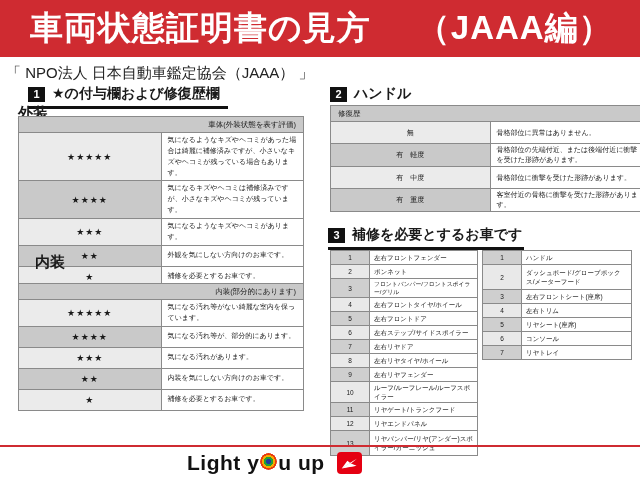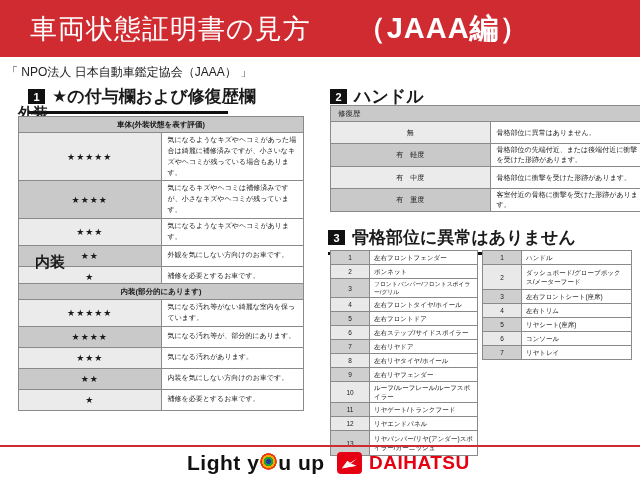--- a/index.html
+++ b/index.html
@@ -2,46 +2,46 @@
 <html><head>
 <meta charset="utf-8">
 <style>
   html,body{margin:0;padding:0;background:#ffffff;}
   body{font-family:"Liberation Sans","DejaVu Sans",sans-serif;color:#1a1a1a;}
   #stage{position:relative;width:640px;height:480px;background:#ffffff;overflow:hidden;}
 
   
   #hdr{position:absolute;left:0;top:0;width:640px;height:57px;background:#cf2b31;
        display:flex;align-items:center;}
-  #hdr .t1{color:#fff;font-weight:normal;font-size:27px;margin-left:30px;letter-spacing:1px;}
-  #hdr .t2{color:#fff;font-weight:bold;font-size:29px;margin-left:46px;letter-spacing:1px;}
-
-  #subtitle{position:absolute;left:6px;top:64px;font-size:12px;color:#222;}
+  #hdr .t1{color:#fff;font-weight:bold;font-size:33px;margin-left:30px;letter-spacing:1px;}
+  #hdr .t2{color:#fff;font-weight:bold;font-size:33px;margin-left:46px;letter-spacing:1px;}
+
+  #subtitle{position:absolute;left:6px;top:64px;font-size:15px;color:#222;}
 
   
   .sec{position:absolute;display:flex;align-items:center;gap:7px;
        border-bottom:3px solid #111;padding-bottom:3px;}
   .sec .num{min-width:17px;height:15px;background:#111;color:#fff;font-weight:bold;
        font-size:11px;display:flex;align-items:center;justify-content:center;}
-  .sec .t{font-weight:bold;font-size:17px;white-space:nowrap;}
+  .sec .t{font-weight:bold;font-size:14px;white-space:nowrap;}
   #sec1{left:28px;top:85px;width:200px;}
   #sec2{left:330px;top:85px;width:200px;}
   #sec3{left:328px;top:226px;width:196px;}
 
   .mini-label{position:absolute;font-size:15px;font-weight:bold;}
   #ext-label{left:18px;top:104px;}
   #int-label{left:18px;top:253px;margin-left:17px;}
 
   table{border-collapse:collapse;table-layout:fixed;}
   td,th{border:1px solid #8a8a8a;vertical-align:middle;}
 
   
   .star-table{position:absolute;width:286px;font-size:7px;background:#fff;}
-  .star-table th{height:15px;background:#c9c9c9;text-align:center;padding:0 7px;
-       font-size:7.5px;font-weight:bold;}
+  .star-table th{height:15px;background:#c9c9c9;text-align:right;padding:0 7px;
+       font-size:7.5px;font-weight:normal;}
   .star-table td.stars{width:62px;text-align:center;font-size:9px;letter-spacing:1px;}
   .star-table td.desc{padding:2px 6px;line-height:1.55;background:#fff;}
   .star-table tbody tr:nth-child(odd) td.stars{background:#ebebeb;}
   .star-table tbody tr:nth-child(even) td.stars{background:#c9c9c9;}
   .star-table tr.tall td{height:28px;}
   .star-table tr.short td{height:16px;}
   #ext-table{left:18px;top:116px;}
   #int-table{left:18px;top:283px;}
 
   
@@ -186,21 +186,21 @@
       </tr>
       <tr>
         <td class="rlabel">有　重度</td>
         <td class="rdesc">客室付近の骨格に衝撃を受けた形跡があります。</td>
       </tr>
     </tbody>
   </table>
 
   <div id="sec3" class="sec">
     <span class="num">3</span>
-    <span class="t">骨格部位に異常はありません</span>
+    <span class="t">補修を必要とするお車です</span>
   </div>
 
   <table id="parts-left" class="parts-table">
     <tbody>
       <tr>
         <td class="no">1</td>
         <td class="name">左右フロントフェンダー</td>
       </tr>
       <tr>
         <td class="no">2</td>
@@ -294,16 +294,15 @@
     <span>u up</span>
   </div>
 
   <div id="daihatsu">
     <span class="dmark">
       <svg width="17" height="13" viewBox="0 0 24 18">
         <path d="M1 16 L23 2 L14 9 L22 12 Z M1 16 L14 9 L9 5 Z" fill="#ffffff"></path>
         <path d="M2 15 L21 3 L13 9.5 L20 12.5 Z" fill="#ffffff"></path>
       </svg>
     </span>
-    <span class="dtext">DAIHATSU</span>
   </div>
 
 </div>
 
 </body></html>

